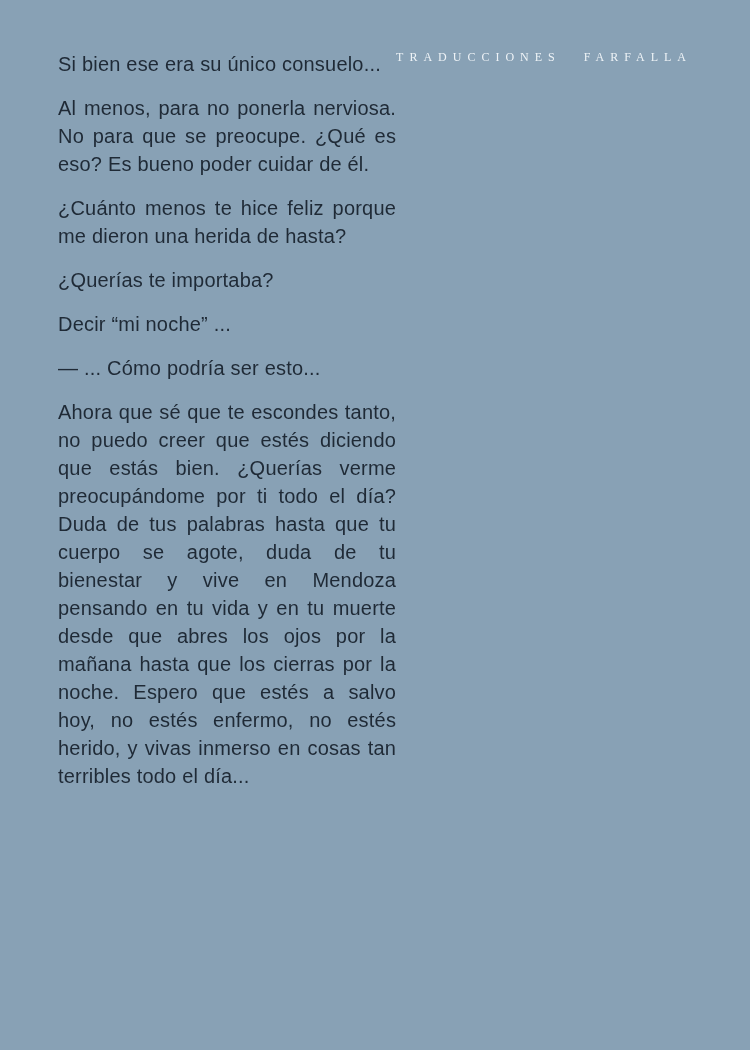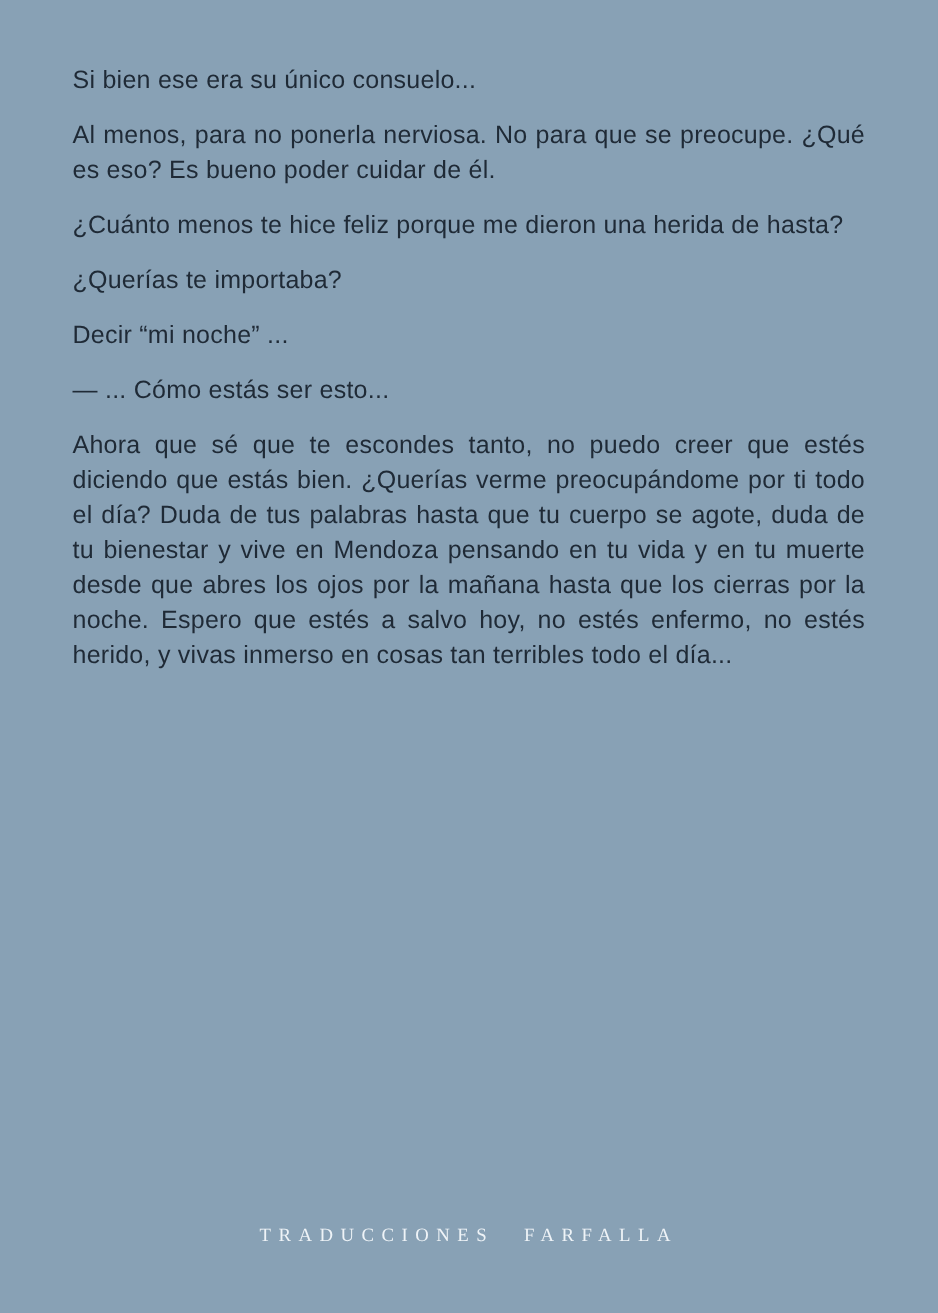--- a/index.html
+++ b/index.html
@@ -12,54 +12,54 @@
     background: #88a1b5;
     overflow: hidden;
     font-family: "Liberation Sans", "DejaVu Sans", sans-serif;
   }
   .page {
     box-sizing: border-box;
     width: 750px;
     height: 1050px;
     padding: 50px 58px 0 58px;
     display: flex;
-    flex-direction: column;
+    flex-direction: row;
     background: #88a1b5;
   }
   .text-content {
     flex: 1 1 auto;
   }
   .text-content p {
     margin: 0 0 16px 0;
     font-size: 20px;
     line-height: 28px;
     font-weight: 400;
     letter-spacing: 0.2px;
     color: #1f2a36;
     text-align: justify;
     text-justify: inter-word;
   }
   .credit-footer {
     flex: 0 0 auto;
     text-align: center;
     padding-bottom: 52px;
     font-family: "Liberation Serif", "DejaVu Serif", serif;
-    font-size: 15px;
+    font-size: 12px;
     letter-spacing: 6px;
     word-spacing: 14px;
     color: #eef3f7;
   }
 </style>
 </head>
 <body>
 
 <div class="page">
   <div class="text-content">
     <p>Si bien ese era su único consuelo...</p>
     <p>Al menos, para no ponerla nerviosa. No para que se preocupe. ¿Qué es eso? Es bueno poder cuidar de él.</p>
     <p>¿Cuánto menos te hice feliz porque me dieron una herida de hasta?</p>
     <p>¿Querías te importaba?</p>
     <p>Decir “mi noche” ...</p>
-    <p>— ... Cómo estás ser esto...</p>
+    <p>— ... Cómo podría ser esto...</p>
     <p>Ahora que sé que te escondes tanto, no puedo creer que estés diciendo que estás bien. ¿Querías verme preocupándome por ti todo el día? Duda de tus palabras hasta que tu cuerpo se agote, duda de tu bienestar y vive en Mendoza pensando en tu vida y en tu muerte desde que abres los ojos por la mañana hasta que los cierras por la noche. Espero que estés a salvo hoy, no estés enfermo, no estés herido, y vivas inmerso en cosas tan terribles todo el día...</p>
   </div>
   <div class="credit-footer">TRADUCCIONES FARFALLA</div>
 </div>
 
 </body></html>

